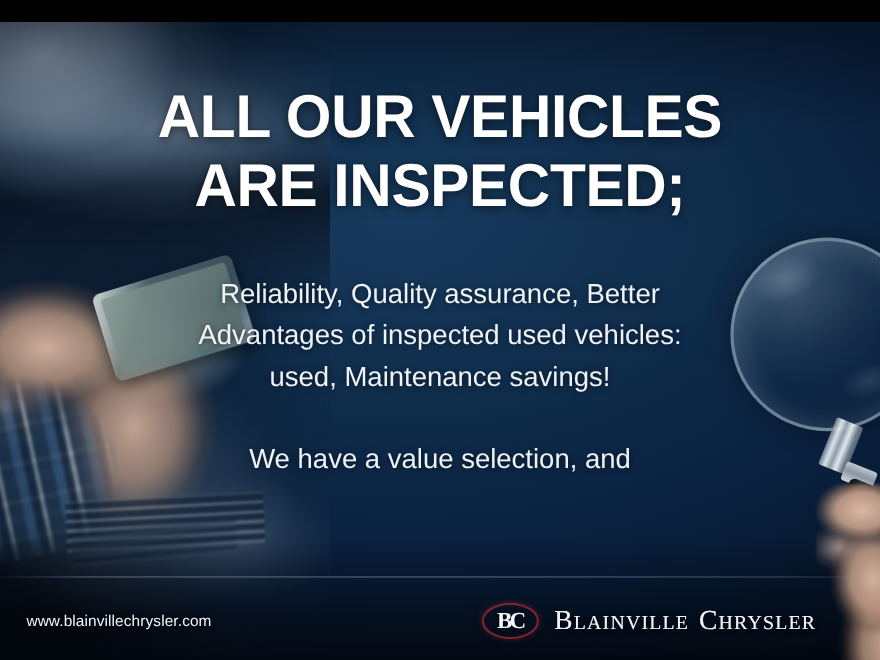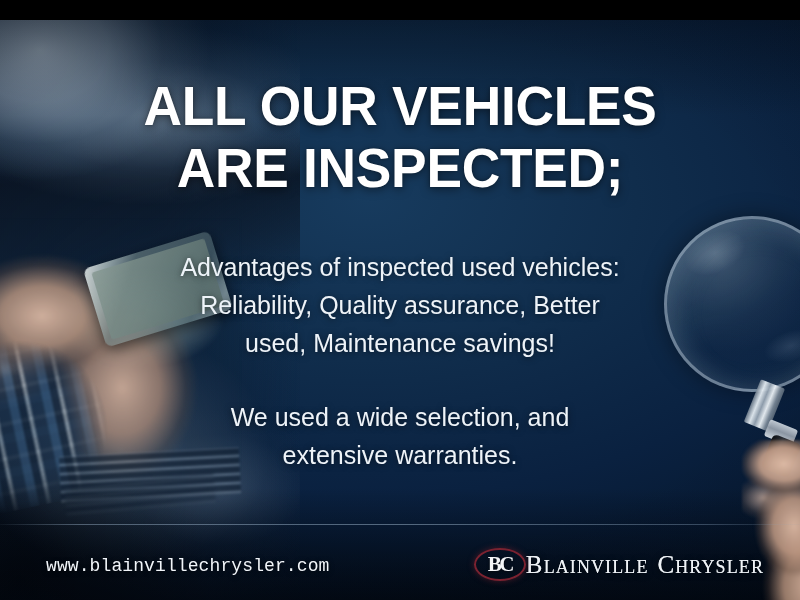--- a/index.html
+++ b/index.html
@@ -277,35 +277,35 @@
 
   .footer {
     position: absolute;
     left: 0; right: 0;
     top: 524px;
     height: 58px;
   }
 
   .site-url {
     position: absolute;
-    left: 46px; top: 12px;
+    left: 24px; top: 12px;
     color: #f2f6fa;
-    font-family: Liberation Mono, monospace;
-    font-size: 18px;
+    font-family: Liberation Sans, sans-serif;
+    font-size: 14px;
     font-weight: 400;
     letter-spacing: 0.1px;
     text-shadow: 0 1px 5px rgba(0,0,0,0.70);
   }
 
   .brand {
     position: absolute;
-    right: 36px; top: 4px;
+    right: 58px; top: 4px;
     display: flex;
     align-items: center;
-    gap: 0;
+    gap: 14px;
     text-align: center;
   }
   .brand-mark {
     position: relative;
     width: 52px;
     height: 33px;
     flex: none;
   }
   .brand-mark .ring {
     position: absolute;
@@ -370,28 +370,27 @@
 
   <div class="content">
 
     <div class="headline">
       <span class="hl">ALL OUR VEHICLES</span>
       <span class="hl">ARE INSPECTED;</span>
     </div>
 
     <div class="body-copy">
       <p>
+        <span class="ln">Reliability, Quality assurance, Better</span>
         <span class="ln">Advantages of inspected used vehicles:</span>
-        <span class="ln">Reliability, Quality assurance, Better</span>
         <span class="ln">used, Maintenance savings!</span>
       </p>
       <div class="para-gap"></div>
       <p>
-        <span class="ln">We used a wide selection, and</span>
-        <span class="ln">extensive warranties.</span>
+        <span class="ln">We have a value selection, and</span>
       </p>
     </div>
 
     <div class="divider"></div>
 
     <div class="footer">
       <div class="site-url">www.blainvillechrysler.com</div>
 
       <div class="brand">
         <div class="brand-mark">

